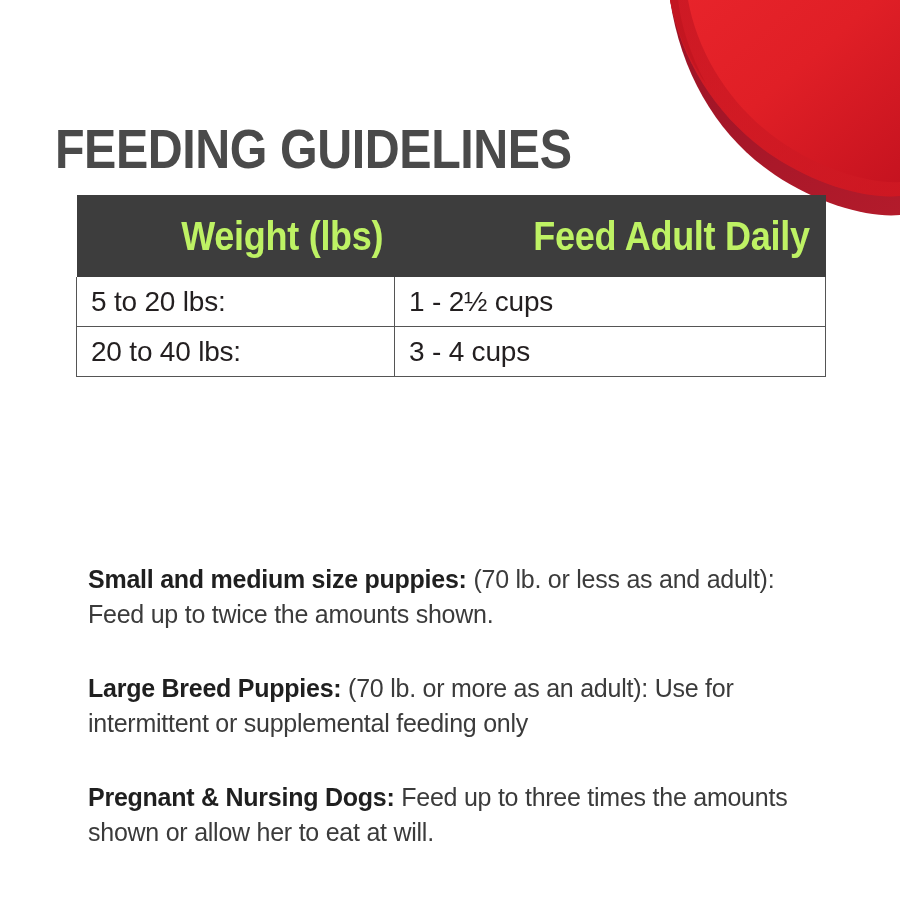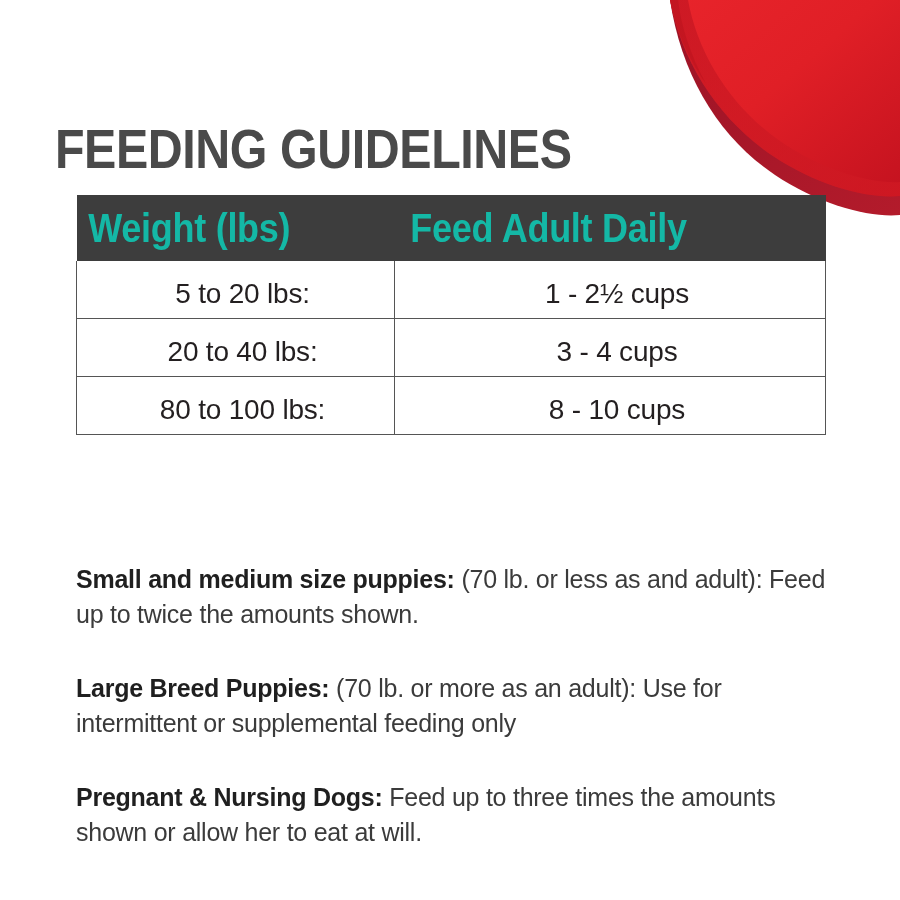--- a/index.html
+++ b/index.html
@@ -59,67 +59,66 @@
   #feeding-table {
     position: absolute;
     left: 76px;
     top: 195px;
     width: 749px;
     border-collapse: collapse;
     table-layout: fixed;
   }
   #feeding-table thead th {
     background: #3d3d3d;
-    color: #14b8a6;
-    height: 66px;
+    color: #bef264;
+    height: 82px;
     padding: 0;
-    text-align: left;
+    text-align: right;
     vertical-align: middle;
     font-family: "Liberation Sans Narrow", "Liberation Sans", sans-serif;
     font-weight: bold;
     font-size: 40px;
     letter-spacing: -0.3px;
     border: none;
     white-space: nowrap;
   }
   #feeding-table thead th .hdr-inner {
     display: inline-block;
     transform: scaleX(0.9);
   }
   #feeding-table tbody td {
     height: 49px;
-    padding: 8px 0 0 14px;
+    padding: 0 0 0 14px;
     border: 1px solid #555555;
     border-top: none;
     font-size: 28px;
     color: #231f20;
     vertical-align: middle;
     font-weight: normal;
     white-space: nowrap;
     letter-spacing: -0.2px;
-    text-align: center;
   }
   #feeding-table tbody tr:first-child td {
     border-top: none;
   }
   #feeding-table col.col-weight { width: 318px; }
   #feeding-table col.col-feed   { width: 431px; }
 
   
   #notes {
     position: absolute;
     left: 72px;
     top: 562px;
     width: 760px;
   }
   .note {
     font-size: 25px;
     line-height: 35px;
     color: #3b3b3b;
-    margin: 0 0 39px 4px;
+    margin: 0 0 39px 16px;
     letter-spacing: -0.25px;
   }
   .note:last-child { margin-bottom: 0; }
   .note .note-lead {
     font-weight: bold;
     color: #1f1f1f;
   }
 </style>
 </head>
 <body>
@@ -174,24 +173,20 @@
     </thead>
     <tbody>
       <tr>
         <td>5 to 20 lbs:</td>
         <td>1 - 2½ cups</td>
       </tr>
       <tr>
         <td>20 to 40 lbs:</td>
         <td>3 - 4 cups</td>
       </tr>
-      <tr>
-        <td>80 to 100 lbs:</td>
-        <td>8 - 10 cups</td>
-      </tr>
     </tbody>
   </table>
 
   <div id="notes">
     <p class="note">
       <span class="note-lead">Small and medium size puppies:</span><span class="note-body"> (70 lb. or less as and adult): Feed up to twice the amounts shown.</span>
     </p>
     <p class="note">
       <span class="note-lead">Large Breed Puppies:</span><span class="note-body"> (70 lb. or more as an adult): Use for intermittent or supplemental feeding only</span>
     </p>

